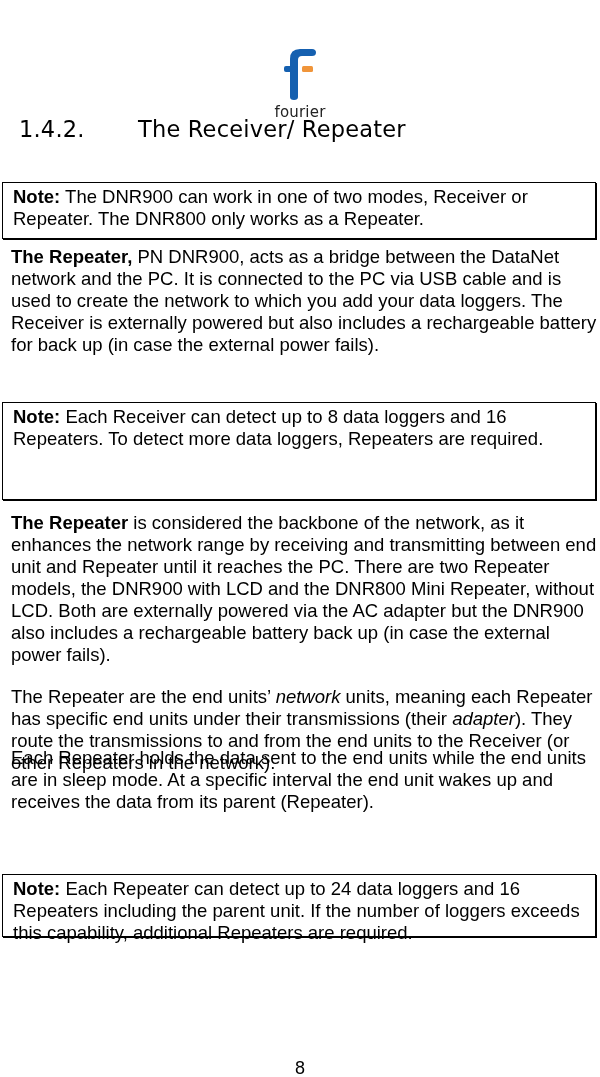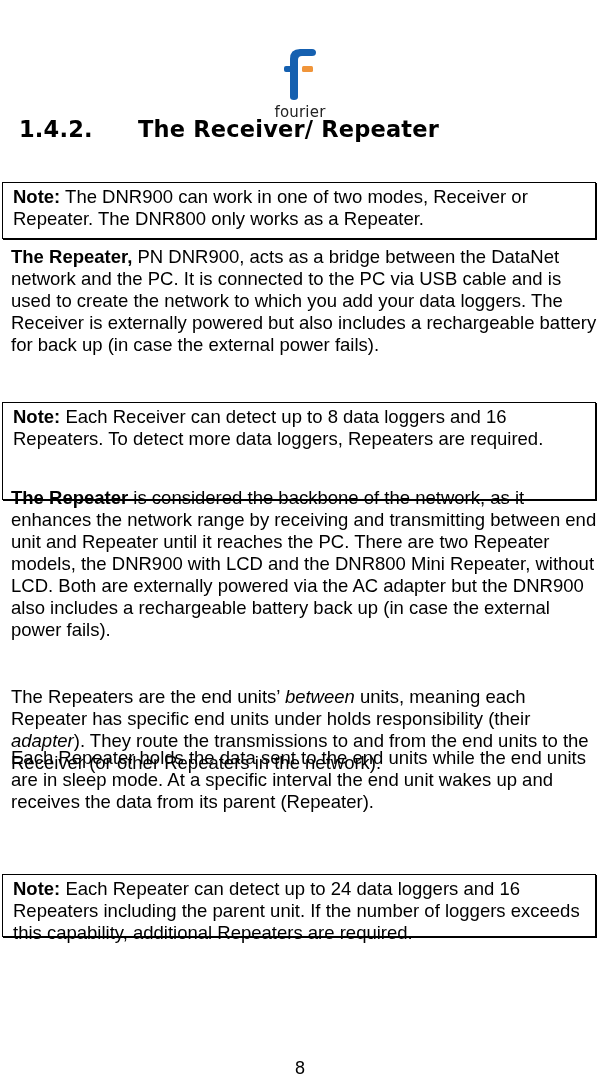--- a/index.html
+++ b/index.html
@@ -1,21 +1,21 @@
 <!DOCTYPE html>
 <html><head>
 <meta charset="utf-8">
 <style>
   html, body { margin: 0; padding: 0; background: #ffffff; }
   body { width: 600px; height: 1077px; position: relative; overflow: hidden; color: #000; }
   .logo { position: absolute; left: 270px; top: 0; width: 60px; height: 80px; margin-top: 45px; }
   .logo-word { position: absolute; top: 58px; left: 0; width: 60px; text-align: center;
     font-family: "DejaVu Sans", sans-serif; font-size: 15px; color: #222; letter-spacing: 0.2px; }
   .heading { position: absolute; left: 19px; top: 116px; font-family: "DejaVu Sans", sans-serif;
-    font-weight: bold; font-size: 22.5px; white-space: pre; letter-spacing: 0.2px; }
+    font-weight: normal; font-size: 22.5px; white-space: pre; letter-spacing: 0.2px; }
   .heading .num { display: inline-block; width: 119px; }
   .body-text { font-family: "Liberation Sans", sans-serif; font-size: 18.5px; line-height: 22px; }
   .note { position: absolute; left: 2px; width: 594px; border: 1.5px solid #000; box-sizing: border-box;
     padding: 3px 10px 2px 10px; box-shadow: 1px 1px 0 #000; }
   .para { position: absolute; left: 11px; width: 588px; }
   .page-num { position: absolute; top: 1058px; left: 0; width: 600px; text-align: center;
     font-family: "Liberation Sans", sans-serif; font-size: 18px; }
   b { font-weight: bold; }
   i { font-style: italic; }
 </style>
@@ -38,26 +38,26 @@
 </div>
 
 <div class="para body-text" style="top:246px;">
   <b>The Repeater,</b><span> PN DNR900, acts as a bridge between the DataNet network and the PC. It is connected to the PC via USB cable and is used to create the network to which you add your data loggers. The Receiver is externally powered but also includes a rechargeable battery for back up (in case the external power fails).</span>
 </div>
 
 <div class="note body-text" style="top:402px; height:98px;">
   <b>Note:</b><span> Each Receiver can detect up to 8 data loggers and 16 Repeaters. To detect more data loggers, Repeaters are required.</span>
 </div>
 
-<div class="para body-text" style="top:487px;">
+<div class="para body-text" style="top:512px;">
   <b>The Repeater</b><span> is considered the backbone of the network, as it enhances the network range by receiving and transmitting between end unit and Repeater until it reaches the PC. There are two Repeater models, the DNR900 with LCD and the DNR800 Mini Repeater, without LCD. Both are externally powered via the AC adapter but the DNR900 also includes a rechargeable battery back up (in case the external power fails).</span>
 </div>
 
 <div class="para body-text" style="top:686px;">
-  <span>The Repeaters are the end units’ </span><i>between</i><span> units, meaning each Repeater has specific end units under holds responsibility (their </span><i>adapter</i><span>). They route the transmissions to and from the end units to the Receiver (or other Repeaters in the network).</span>
+  <span>The Repeater are the end units’ </span><i>network</i><span> units, meaning each Repeater has specific end units under their transmissions (their </span><i>adapter</i><span>). They route the transmissions to and from the end units to the Receiver (or other Repeaters in the network).</span>
 </div>
 
 <div class="para body-text" style="top:747px;">
   <span>Each Repeater holds the data sent to the end units while the end units are in sleep mode. At a specific interval the end unit wakes up and receives the data from its parent (Repeater).</span>
 </div>
 
 <div class="note body-text" style="top:874px; height:63px;">
   <b>Note:</b><span> Each Repeater can detect up to 24 data loggers and 16 Repeaters including the parent unit. If the number of loggers exceeds this capability, additional Repeaters are required.</span>
 </div>
 

